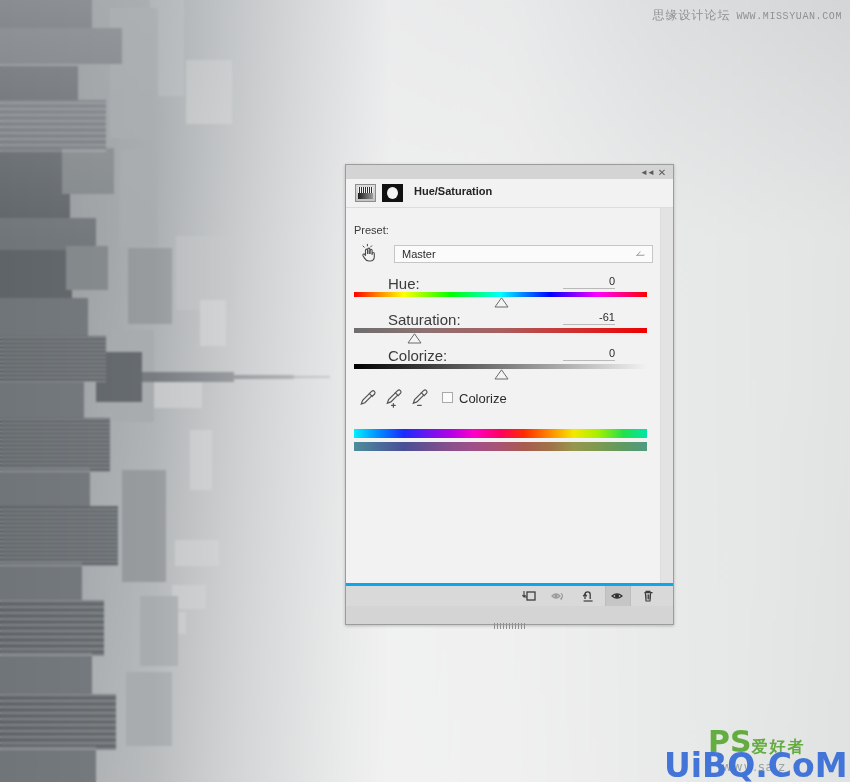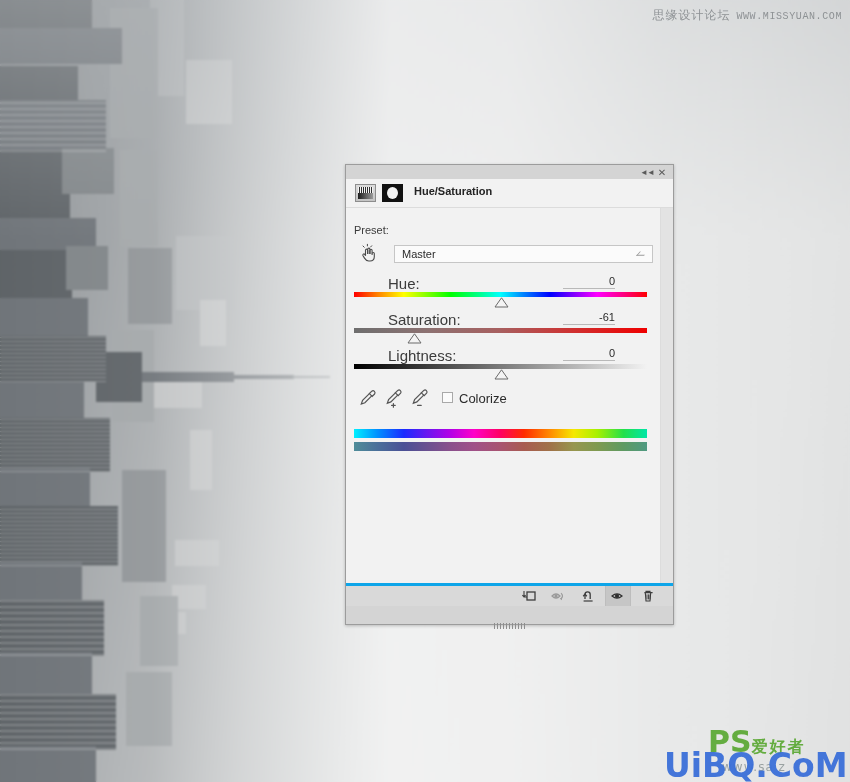--- a/index.html
+++ b/index.html
@@ -595,21 +595,21 @@
           <div class="value">-61</div>
           <div class="track sat"></div>
           <div class="thumb" id="thumb-sat" style="left: 60.065px;">
             <svg width="15" height="11" viewBox="0 0 15 11">
                 <path d="M7.5 0.8 L14 10 H1 Z" fill="#f4f4f4" stroke="#6a6a6a" stroke-width="1"></path>
               </svg>
           </div>
         </div>
 
         <div class="slider-group" style="top:140px;">
-          <div class="name">Lightness:</div>
+          <div class="name">Colorize:</div>
           <div class="value">0</div>
           <div class="track light"></div>
           <div class="thumb" id="thumb-light" style="left: 146.5px;">
             <svg width="15" height="11" viewBox="0 0 15 11">
                 <path d="M7.5 0.8 L14 10 H1 Z" fill="#f4f4f4" stroke="#6a6a6a" stroke-width="1"></path>
               </svg>
           </div>
         </div>
 
         <div id="tools-row">

